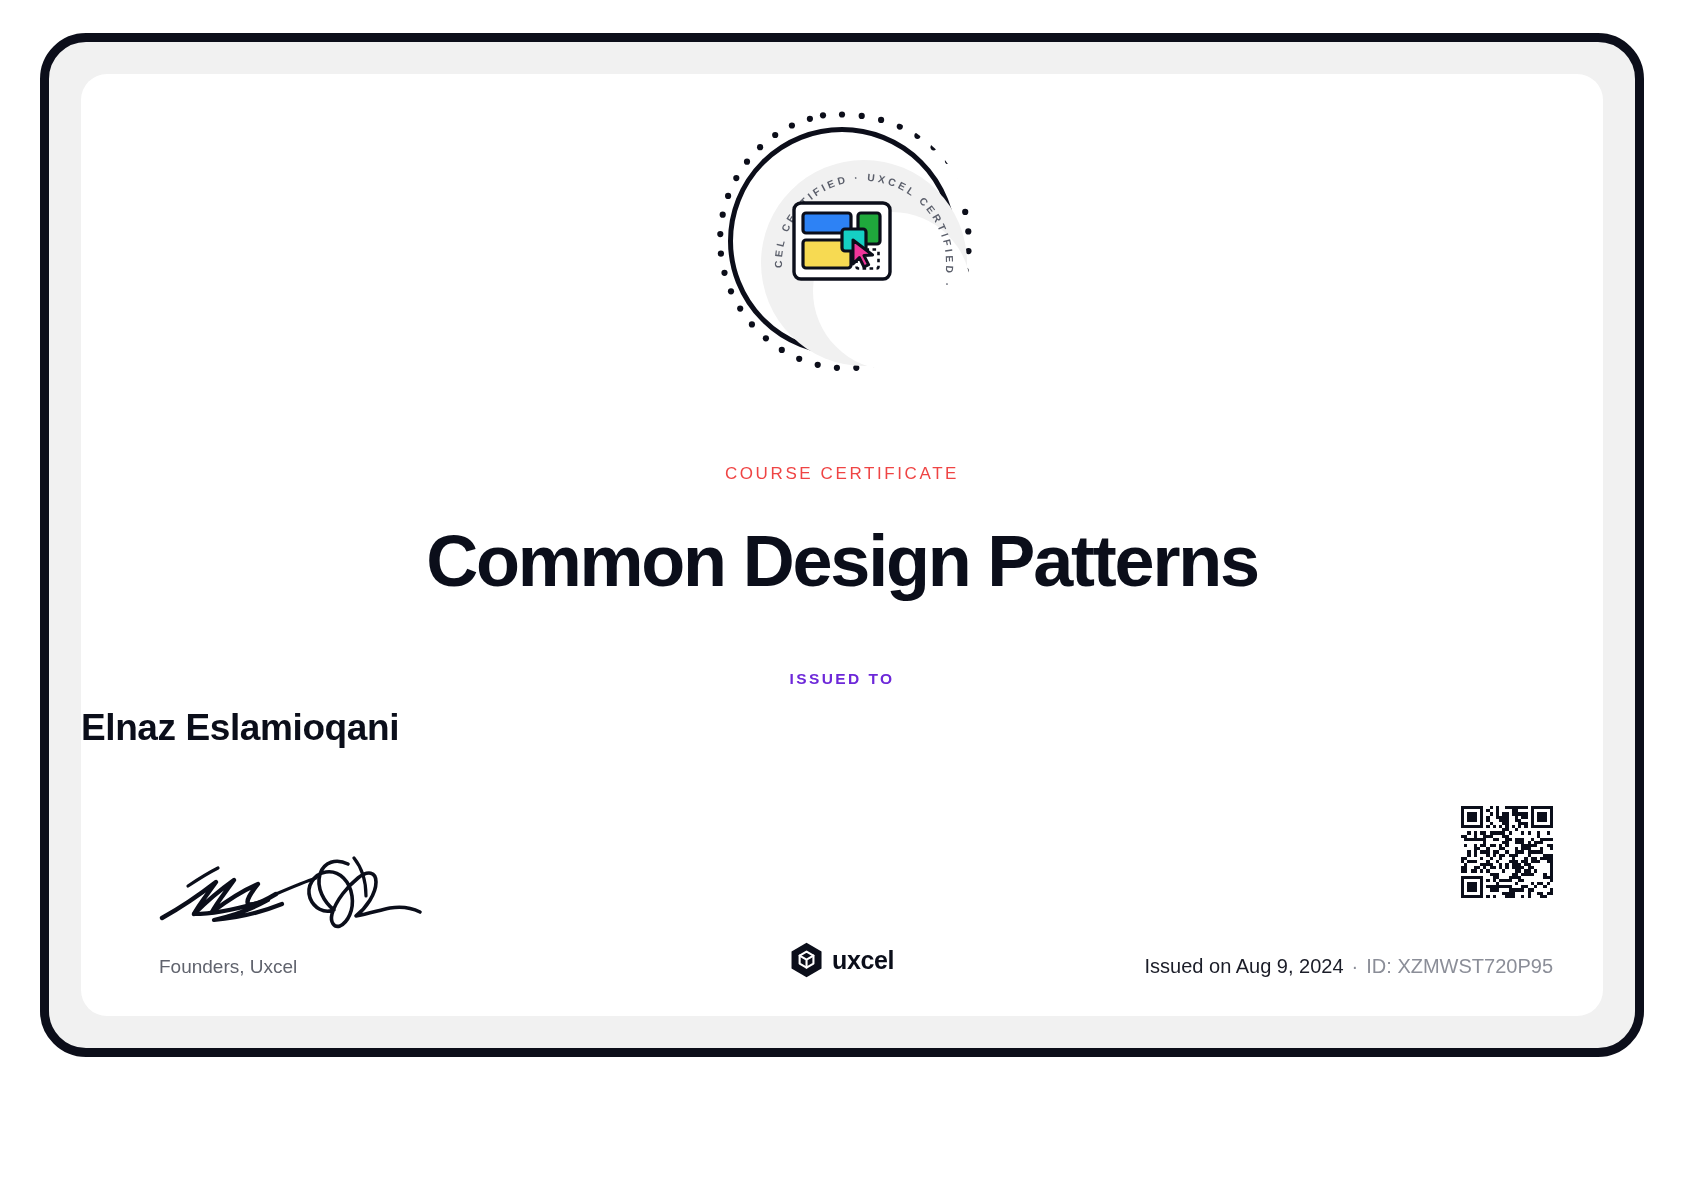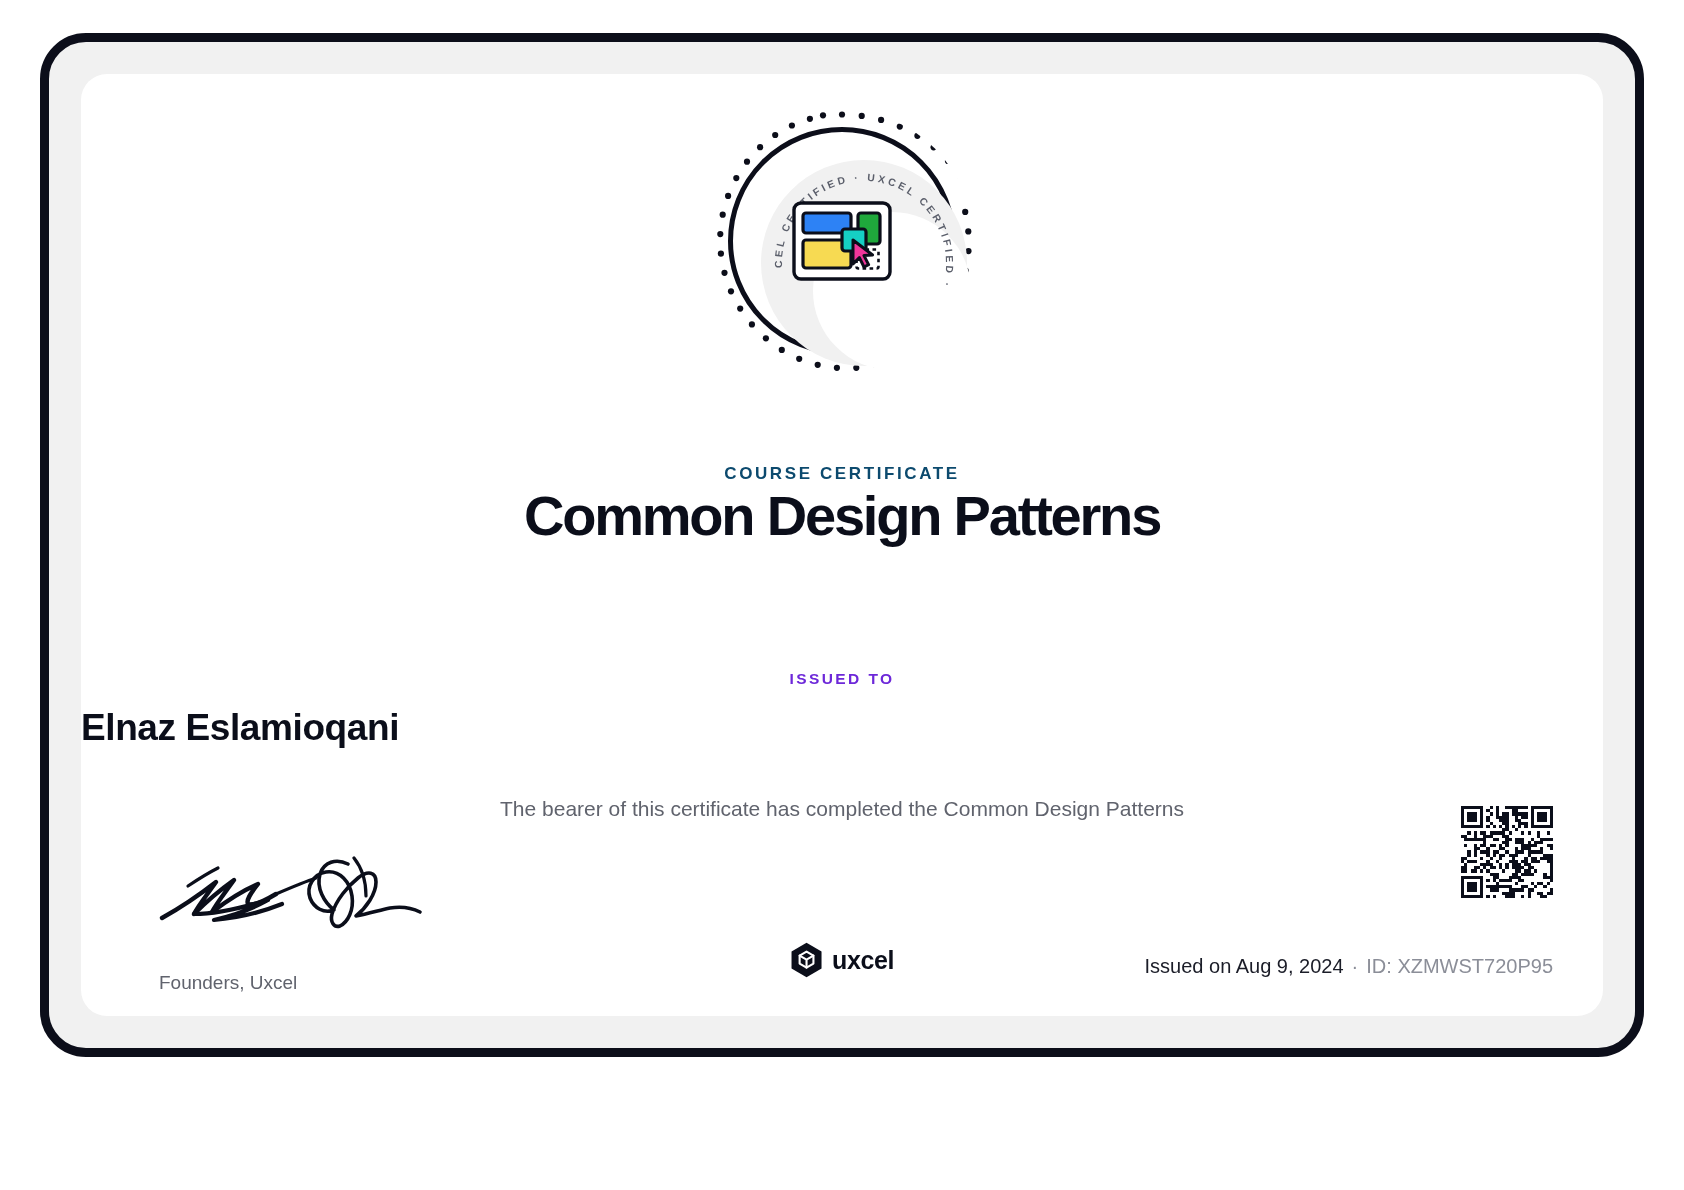--- a/index.html
+++ b/index.html
@@ -90,30 +90,30 @@
     height: 80px;
   }
 
   
   .eyebrow {
     position: absolute;
     top: 390px;
     width: 100%;
     text-align: center;
     font-size: 17px;
-    font-weight: 700;
+    font-weight: 400;
     letter-spacing: 2.6px;
-    color: #0c4a6e;
+    color: #ef4444;
   }
   .course-title {
     position: absolute;
-    top: 409px;
+    top: 445px;
     width: 100%;
     text-align: center;
-    font-size: 56px;
+    font-size: 72px;
     font-weight: 700;
     letter-spacing: -2.2px;
     color: #0b0e1a;
     line-height: 1.18;
   }
   .issued-to {
     position: absolute;
     top: 596px;
     width: 100%;
     text-align: center;
@@ -148,21 +148,21 @@
   .sig-area {
     position: absolute;
     left: 77px;
     bottom: 82px;
     width: 290px;
     height: 78px;
   }
   .founders-label {
     position: absolute;
     left: 78px;
-    bottom: 22px;
+    bottom: 38px;
     font-size: 19px;
     color: #60636d;
   }
   .brand {
     position: absolute;
     left: 50%;
     bottom: 38px;
     transform: translateX(-50%);
     display: flex;
     align-items: center;
@@ -273,21 +273,20 @@
         <path d="M 61,39 L 61,63 L 67.4,56.6 L 72,66 L 76.6,63.6 L 72,54.6 L 80.6,54 Z" fill="#f0369a" stroke="#0b0e1a" stroke-width="3" stroke-linejoin="round"></path>
       </svg>
     </div>
 
     <div class="eyebrow">COURSE CERTIFICATE</div>
     <div class="course-title">Common Design Patterns</div>
     <div class="issued-to">ISSUED TO</div>
     <div class="recipient">Elnaz Eslamioqani</div>
 
     <div class="body-copy">
-      <div>The bearer of this certificate has completed the Common Design Patterns</div>
     </div>
 
     <svg class="sig-area" viewBox="0 0 290 78">
       <g fill="none" stroke="#0b0e1a" stroke-linecap="round" stroke-linejoin="round">
         <path d="M4,62 C22,52 40,40 58,26 C48,40 40,50 36,58 C46,48 62,34 76,24 C66,38 58,48 54,56 C70,44 86,34 100,28 C92,38 88,44 90,48 C96,50 108,44 118,38" stroke-width="4.4"></path>
         <path d="M30,30 C42,22 52,16 60,12" stroke-width="3.2"></path>
         <path d="M36,58 C58,58 84,52 110,44 C92,54 74,60 56,64 C80,62 104,56 124,48" stroke-width="4.2"></path>
         <path d="M118,38 C132,32 146,26 158,22" stroke-width="3"></path>
         <path d="M190,8 C178,2 166,6 162,18 C158,32 166,46 176,54 C166,58 156,52 152,42 C148,30 156,18 168,16 C182,14 192,26 194,40 C196,54 190,66 182,70 C176,72 172,66 174,58 C178,44 190,30 200,22 C210,14 218,16 218,26 C218,38 208,52 198,60 C210,58 222,54 232,52 C244,50 254,52 262,56" stroke-width="3.6"></path>
         <path d="M196,2 C204,12 208,26 208,40" stroke-width="3.2"></path>

